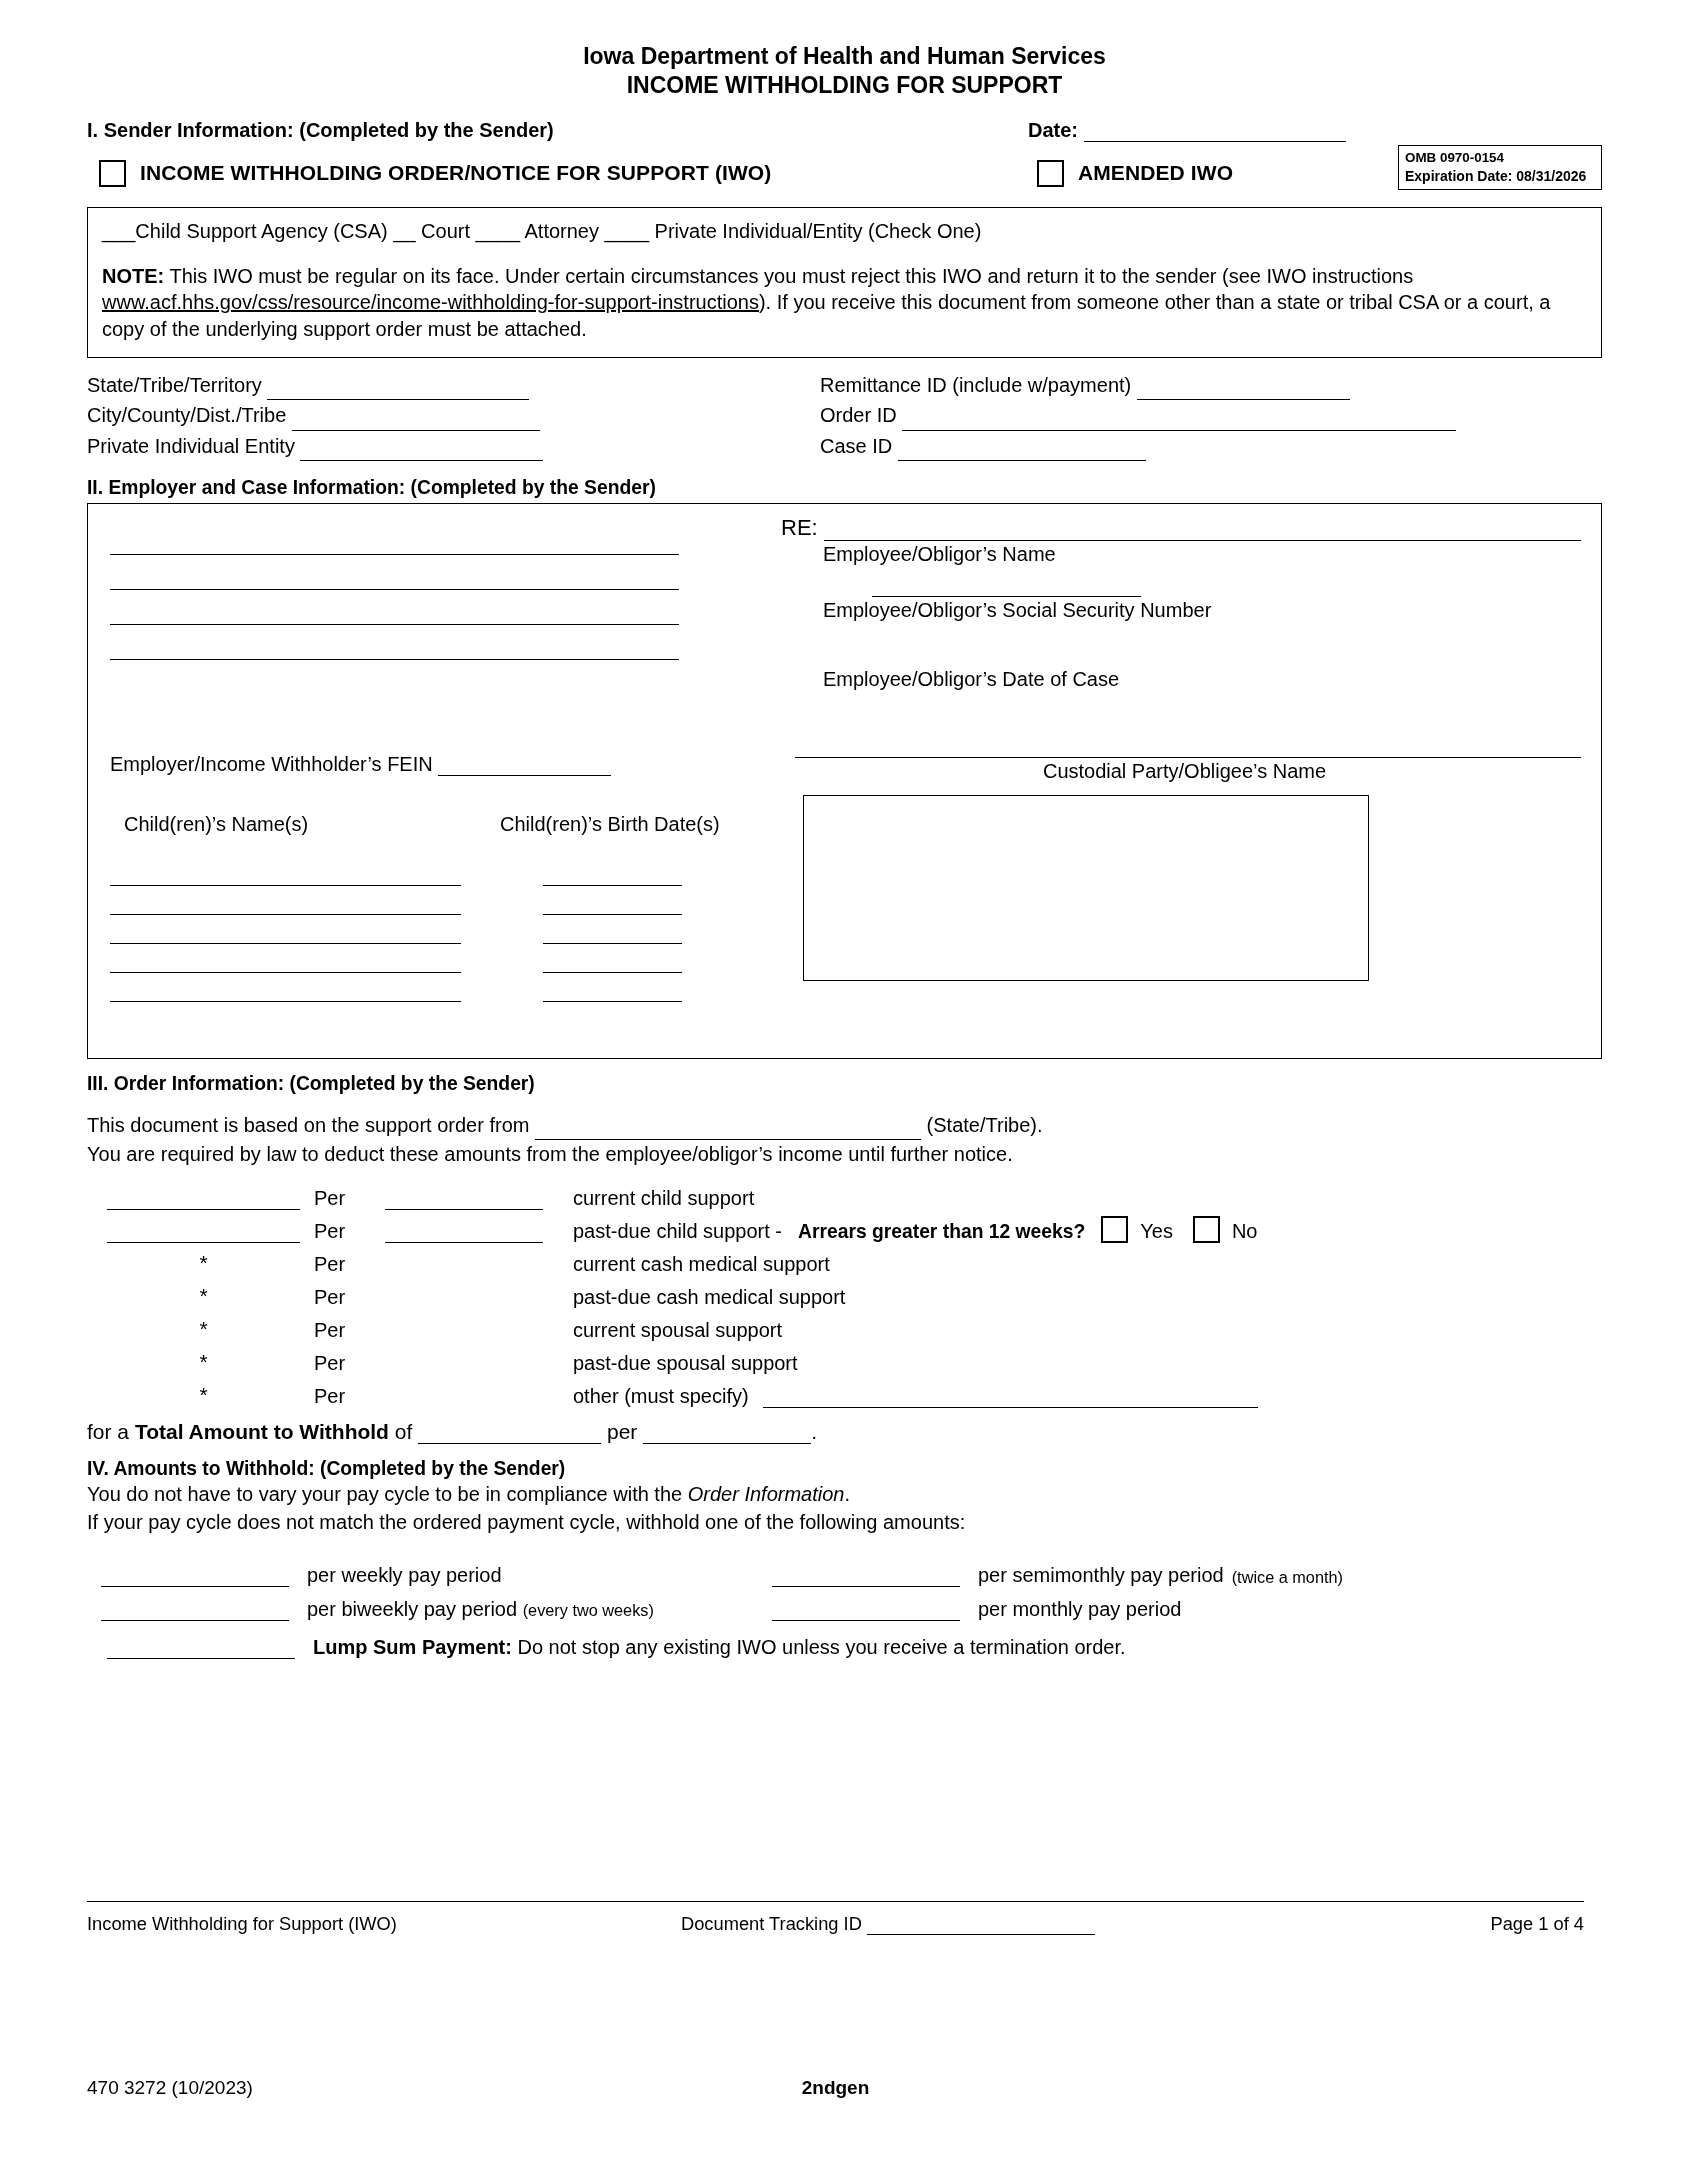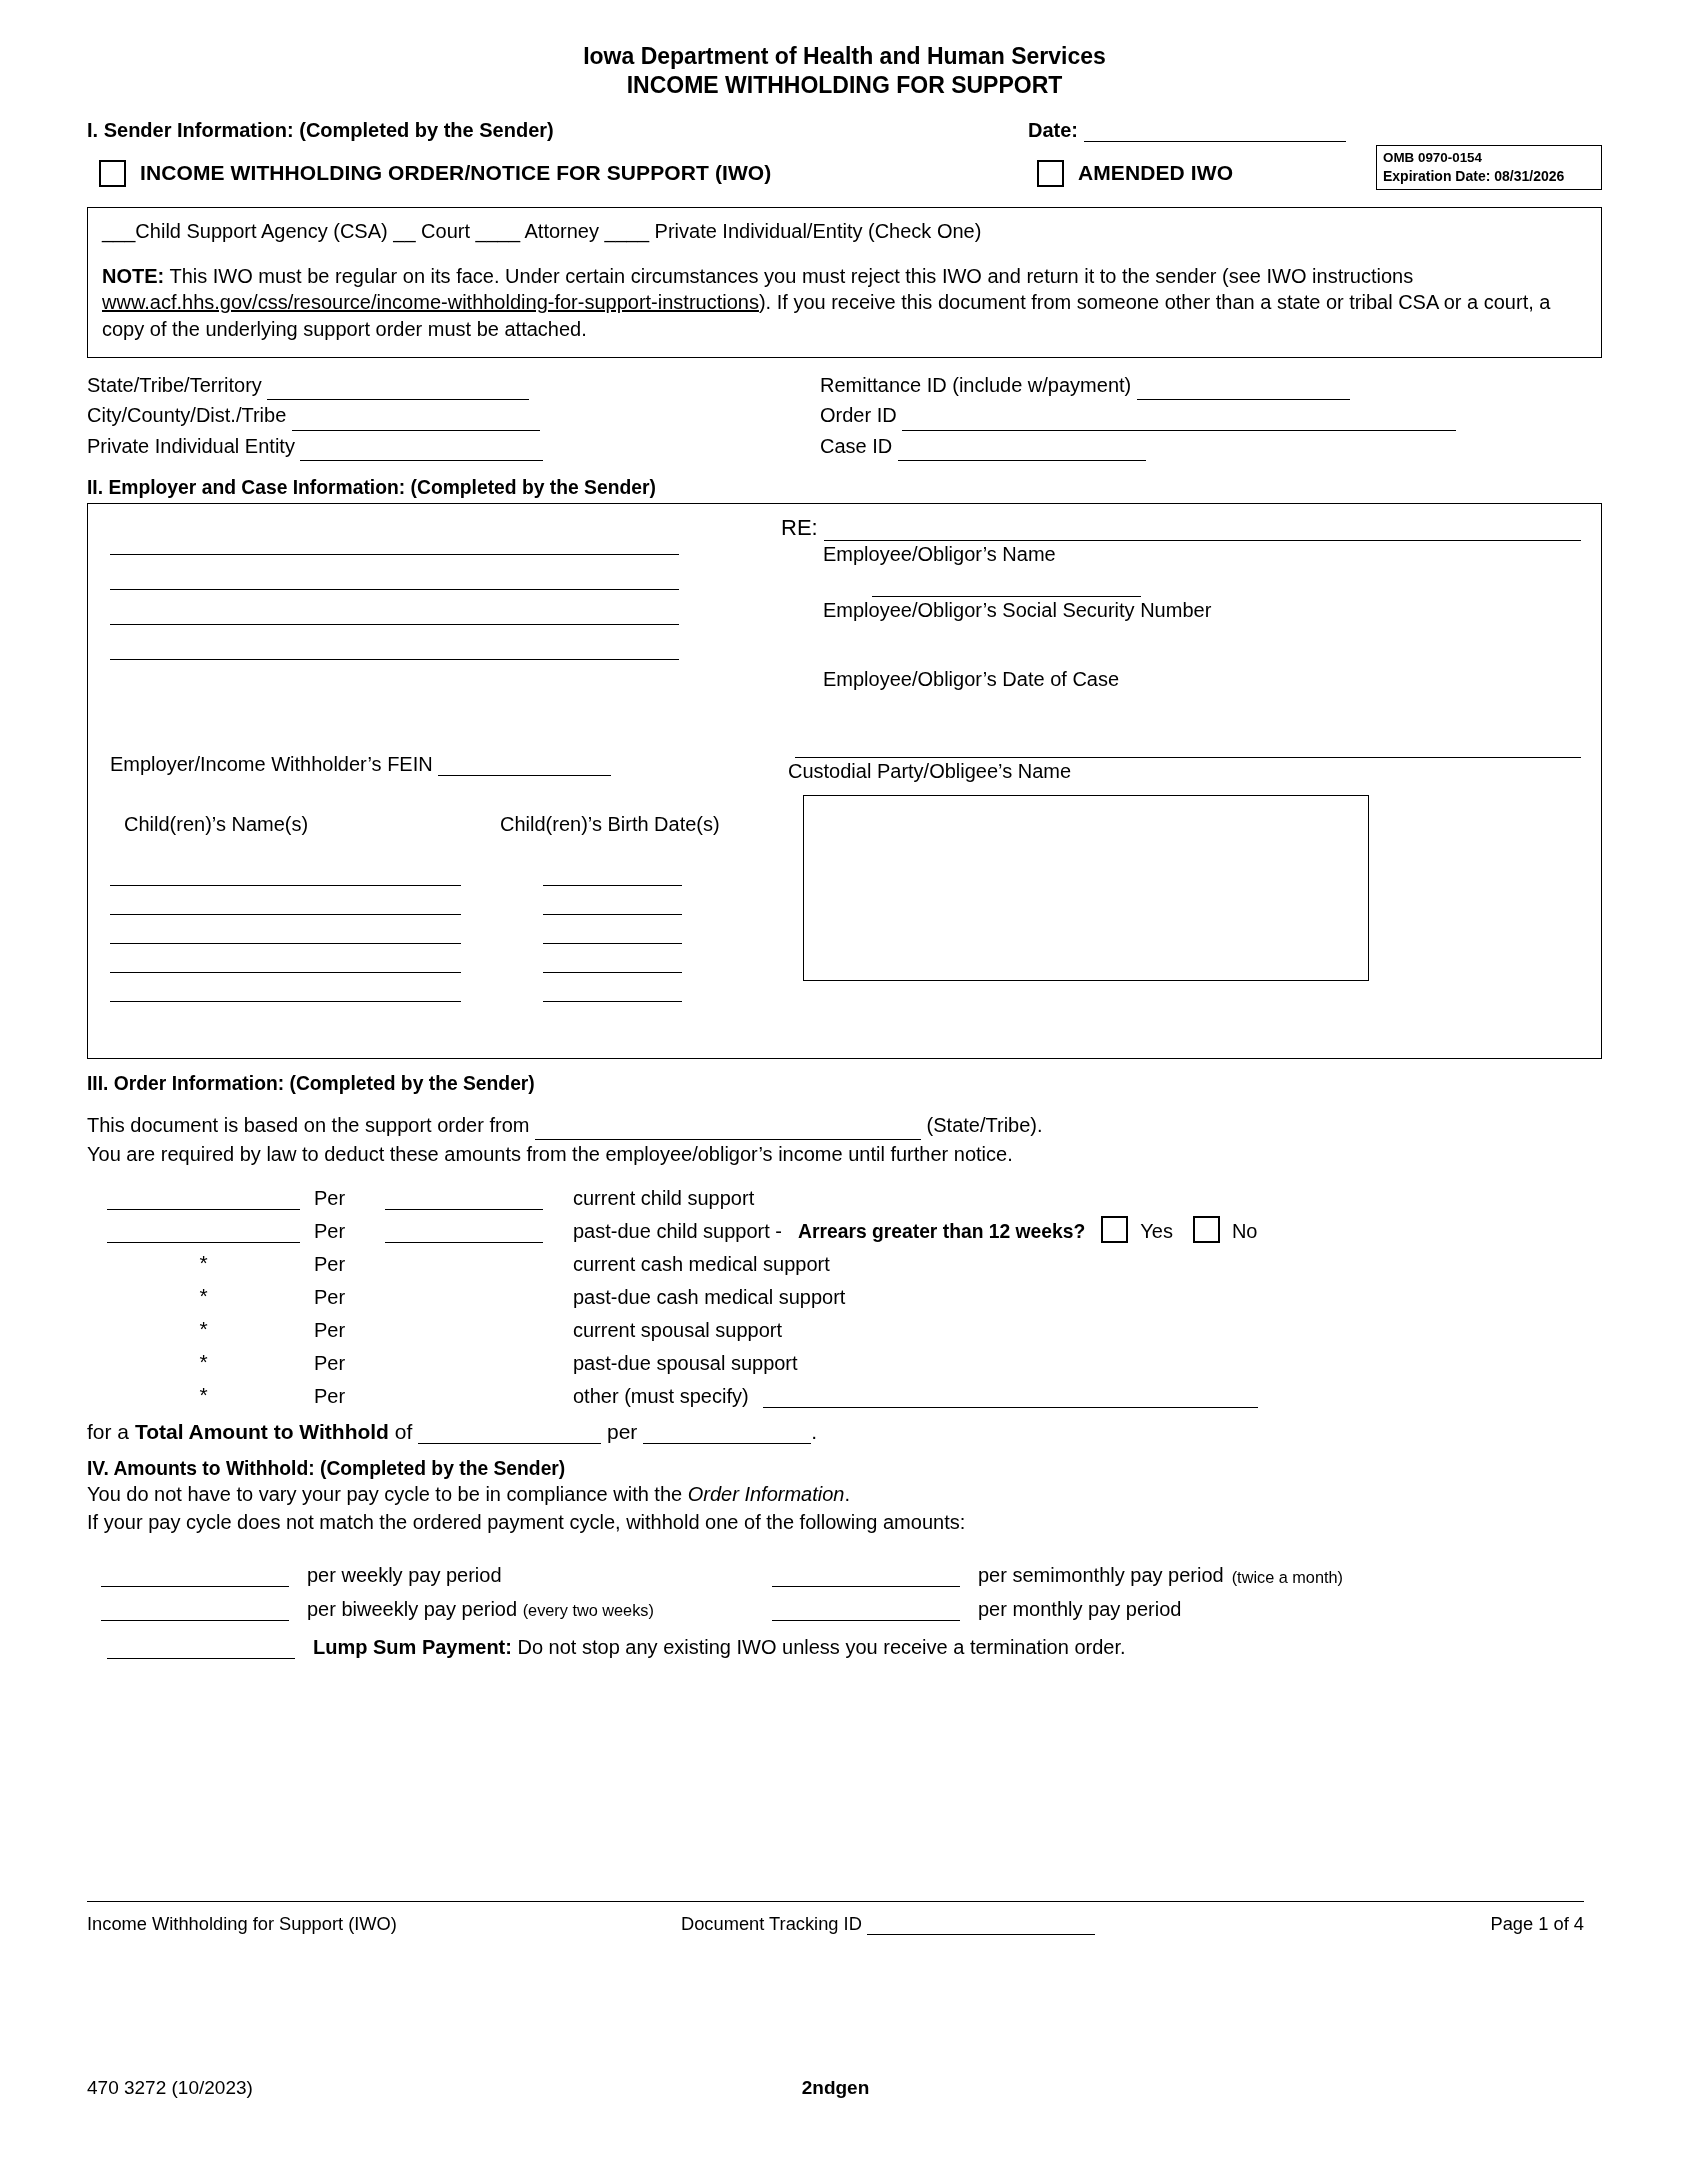--- a/index.html
+++ b/index.html
@@ -55,21 +55,21 @@
   .sec1 { margin-top: 18px; position: relative; font-size: 20px; }
   .sec1-head { font-weight: bold; font-size: 20px; }
   .omb-box {
     position: absolute;
     right: 0;
     top: 26px;
     border: 1.5px solid #000;
     padding: 3px 6px 4px 6px;
     font-size: 13.4px;
     line-height: 1.32;
-    width: 226px;
+    width: 204px;
     box-sizing: border-box;
     font-weight: bold;
   }
   .omb-box .l1 { font-weight: bold; font-size: 13.4px; }
   .omb-box .l2 { font-weight: bold; font-size: 14px; }
 
   .ckline { display: flex; align-items: center; margin-top: 9px; }
   .ckline .lbl { font-weight: bold; font-size: 21px; margin-left: 14px; letter-spacing: 0.1px; }
 
   
@@ -302,21 +302,21 @@
           <span class="re-lbl">RE:</span>
           <span class="ul"></span>
         </div>
         <div class="sublbl">Employee/Obligor’s Name</div>
         <div class="ssn-line"></div>
         <div class="sublbl">Employee/Obligor’s Social Security Number</div>
         <div style="height:44px;"></div>
         <div class="sublbl">Employee/Obligor’s Date of Case</div>
         <div style="height:36px;"></div>
         <div class="cp-line"></div>
-        <div class="sublbl" style="margin-left:7px;">Custodial Party/Obligee’s Name</div>
+        <div class="sublbl" style="margin-left:7px;text-align:center;">Custodial Party/Obligee’s Name</div>
         <div class="cp-box"></div>
       </div>
     </div>
 
     <div class="sec3head">III. Order Information:  (Completed by the Sender)</div>
     <div class="sec3body">
       <div>
         <span>This document is based on the support order from</span>
         <span class="ul" style="width:386px;"></span>
         <span>(State/Tribe).</span>

